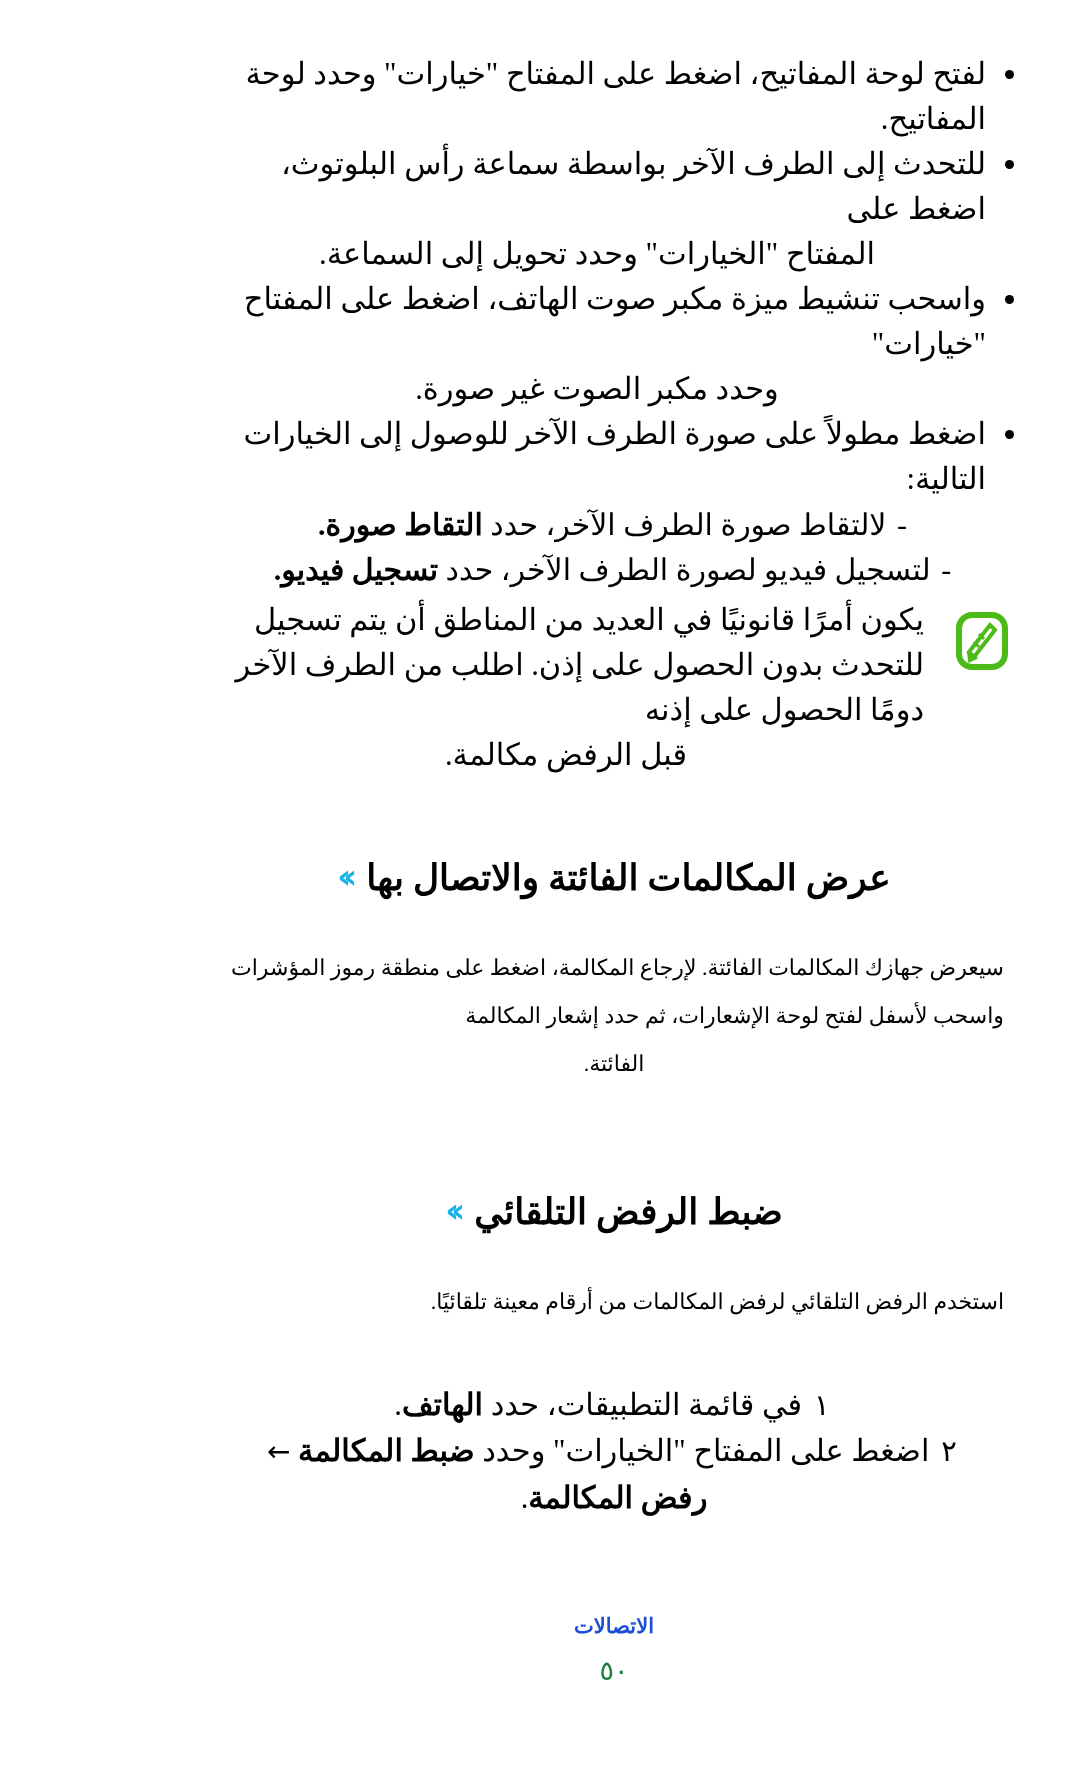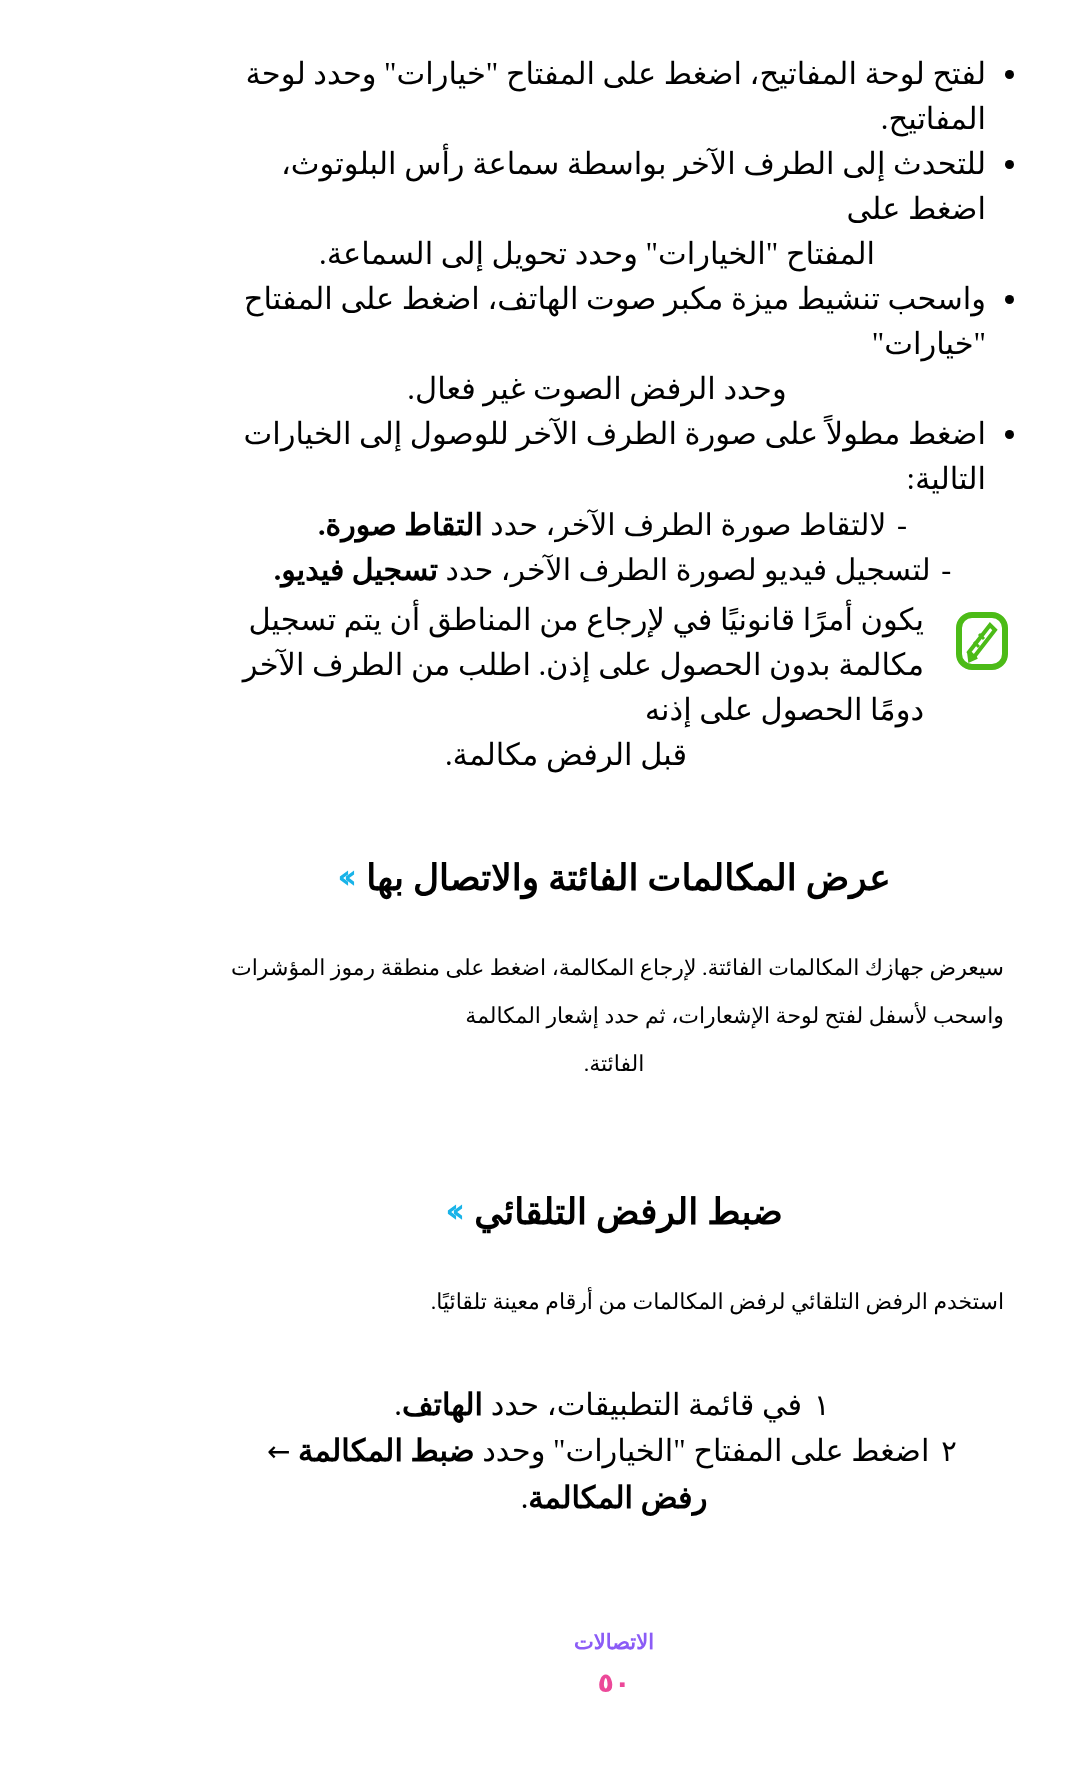--- a/index.html
+++ b/index.html
@@ -185,29 +185,29 @@
     left: 0;
     right: 0;
     bottom: 68px;
     text-align: center;
   }
   .footer-title {
     font-size: 21px;
     font-weight: bold;
     line-height: 26px;
     margin: 0 0 12px 0;
-    color: #8b5cf6;
+    color: #1d4ed8;
   }
   .footer-page {
     font-size: 27px;
-    font-weight: bold;
+    font-weight: normal;
     line-height: 32px;
-    margin: 4px;
+    margin: 16px;
     font-family: "DejaVu Sans", sans-serif;
-    color: #ec4899;
+    color: #15803d;
   }
 </style>
 </head>
 <body>
 
 <div class="page">
 
   <div class="content">
 
     <ul class="bullet-list">
@@ -219,21 +219,21 @@
 
       <li class="bullet-item">
         <span class="dot"></span>
         <span>للتحدث إلى الطرف الآخر بواسطة سماعة رأس البلوتوث، اضغط على</span>
         <span class="tail center-line">المفتاح "الخيارات" وحدد تحويل إلى السماعة.</span>
       </li>
 
       <li class="bullet-item">
         <span class="dot"></span>
         <span>واسحب تنشيط ميزة مكبر صوت الهاتف، اضغط على المفتاح "خيارات"</span>
-        <span class="tail center-line">وحدد الرفض الصوت غير فعال.</span>
+        <span class="tail center-line">وحدد مكبر الصوت غير صورة.</span>
       </li>
 
       <li class="bullet-item">
         <span class="dot"></span>
         <span>اضغط مطولاً على صورة الطرف الآخر للوصول إلى الخيارات التالية:</span>
       </li>
 
     </ul>
 
     <ul class="sub-list">
@@ -252,21 +252,21 @@
     <div class="note">
       <span class="note-icon">
         <svg width="52" height="58" viewBox="0 0 52 58" xmlns="http://www.w3.org/2000/svg">
           <rect x="3" y="3" width="46" height="52" rx="13" ry="13" fill="none" stroke="#4cbb17" stroke-width="6"></rect>
           <path d="M13 40 L34 13 L39 18 L18 45 Z" fill="none" stroke="#4cbb17" stroke-width="4"></path>
           <path d="M13 40 L14 48 L21 45" fill="none" stroke="#4cbb17" stroke-width="4"></path>
           <path d="M23 22 L28 27" fill="none" stroke="#4cbb17" stroke-width="3"></path>
           <path d="M18 30 L23 35" fill="none" stroke="#4cbb17" stroke-width="3"></path>
         </svg>
       </span>
-      <span>يكون أمرًا قانونيًا في لإرجاع من المناطق أن يتم تسجيل مكالمة بدون</span>
+      <span>يكون أمرًا قانونيًا في العديد من المناطق أن يتم تسجيل للتحدث بدون</span>
       <span>الحصول على إذن. اطلب من الطرف الآخر دومًا الحصول على إذنه</span>
       <span class="note-last">قبل الرفض مكالمة.</span>
     </div>
 
     <div class="gap-lg"></div>
 
     <h2 class="section-heading">
       <span>عرض المكالمات الفائتة والاتصال بها</span>
       <span class="chev">››</span>
     </h2>

